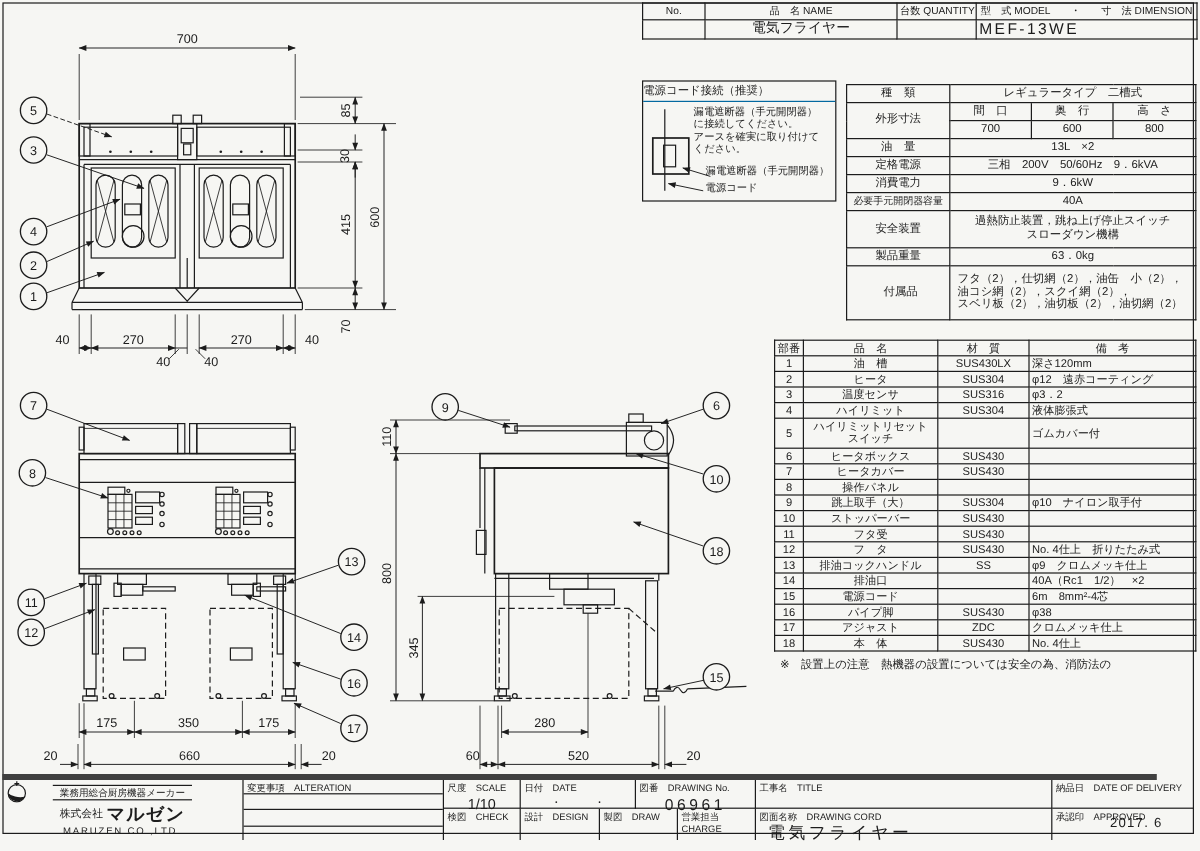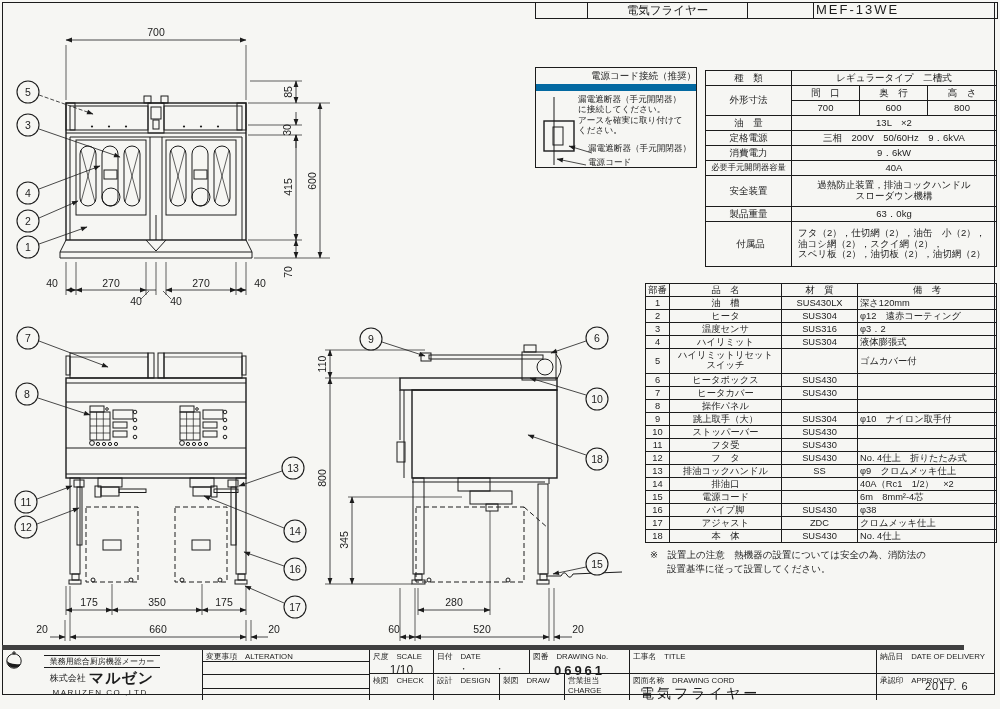--- a/index.html
+++ b/index.html
@@ -21,21 +21,21 @@
   td,th{border:1px solid #1c1c1c;font-size:9.5px;font-weight:normal;padding:0 2px;
         text-align:center;line-height:1.15;overflow:hidden;white-space:nowrap;}
   .pre{white-space:pre-line;}
   .left{text-align:left;}
   .toptbl{left:535px;top:2px;width:462px;}
   .toptbl td{height:13px;font-size:8.5px;}
   .toptbl .val{height:14px;font-size:11.5px;}
   .toptbl .model{letter-spacing:2px;font-size:13px;}
   .pbox{position:absolute;left:535px;top:67px;width:162px;height:101px;
         border:1px solid #1c1c1c;box-sizing:border-box;}
-  .pbox .ttl{border-bottom:7px solid #0369a1;text-align:right;font-size:9.5px;
+  .pbox .ttl{border-bottom:1px solid #0369a1;text-align:left;font-size:9.5px;
              height:16px;line-height:16px;}
   .pbox .body{position:relative;height:83px;}
   .pbox .instr{position:absolute;left:42px;top:3px;font-size:8.6px;line-height:1.22;}
   .pbox .lab1{position:absolute;left:52px;top:52px;font-size:8.6px;}
   .pbox .lab2{position:absolute;left:52px;top:66px;font-size:8.6px;}
   .spectbl{left:705px;top:70px;width:291px;}
   .spectbl td{height:14px;}
   .spectbl .two{height:30px;white-space:normal;}
   .spectbl .acc{height:44px;white-space:normal;text-align:left;padding-left:6px;}
   .partstbl{left:645px;top:283px;width:351px;}
@@ -355,20 +355,26 @@
   </svg>
 
   <table class="toptbl">
     <colgroup>
         <col style="width:52px">
         <col style="width:160px">
         <col style="width:66px">
         <col style="width:184px">
       </colgroup>
     <tbody>
+        <tr>
+      <td>No.</td>
+      <td>品　名 NAME</td>
+      <td>台数 QUANTITY</td>
+      <td>型　式 MODEL　　・　　寸　法 DIMENSION</td>
+    </tr>
     <tr>
       <td class="val"></td>
       <td class="val">電気フライヤー</td>
       <td class="val"></td>
       <td class="val model left">MEF-13WE</td>
     </tr>
   </tbody>
     </table>
 
   <div class="pbox">
@@ -425,21 +431,21 @@
           <td>消費電力</td>
         <td colspan="3">9．6kW</td>
         </tr>
     <tr>
           <td style="font-size:8.3px">必要手元開閉器容量</td>
         <td colspan="3">40A</td>
         </tr>
     <tr>
           <td class="two">安全装置</td>
         <td class="two" colspan="3">
-          <div>過熱防止装置，排油コックハンドル</div>
+          <div>過熱防止装置，跳ね上げ停止スイッチ</div>
           <div>スローダウン機構</div>
         </td>
         </tr>
     <tr>
           <td>製品重量</td>
         <td colspan="3">63．0kg</td>
         </tr>
     <tr>
           <td class="acc" style="text-align:center">付属品</td>
         <td class="acc" colspan="3">
@@ -572,21 +578,20 @@
           <td>18</td>
           <td>本　体</td>
           <td>SUS430</td>
           <td class="left">No. 4仕上</td>
         </tr>
   </tbody>
     </table>
 
   <div class="notes">
     <div>※　設置上の注意　熱機器の設置については安全の為、消防法の</div>
-    <div class="ind">設置基準に従って設置してください。</div>
   </div>
 
   <div class="footer">
     <div class="fc br logo-cell" style="left:0;top:0;width:201px;height:50px;">
       <div class="tagline">業務用総合厨房機器メーカー</div>
       <div class="corow">
         <svg width="24" height="19" viewBox="0 0 24 19">
           <circle class="lw" cx="12" cy="11" r="7.2"></circle>
           <path class="fillb" d="M5,11 a7.2,7.2 0 0 0 13.5,3 a11,5.5 0 0 1 -13.5,-3 z"></path>
           <path class="lw" d="M12,1 V5 M10,3 H14"></path>
@@ -604,21 +609,21 @@
     <div class="fc br bb" style="left:368px;top:0;width:64px;height:24px;">
       <div class="flbl">尺度　SCALE</div>
       <div class="fval" style="font-size:12px;">1/10</div>
     </div>
     <div class="fc br bb" style="left:432px;top:0;width:96px;height:24px;">
       <div class="flbl">日付　DATE</div>
       <div class="fval" style="font-size:9px;">・　　　・</div>
     </div>
     <div class="fc br bb" style="left:528px;top:0;width:100px;height:24px;">
       <div class="flbl">図番　DRAWING No.</div>
-      <div class="fval" style="font-size:13px;letter-spacing:3px;font-weight:bold;">06961</div>
+      <div class="fval" style="font-size:13px;letter-spacing:3px;">06961</div>
     </div>
     <div class="fc br" style="left:368px;top:24px;width:64px;height:26px;">
       <div class="flbl">検図　CHECK</div>
     </div>
     <div class="fc br" style="left:432px;top:24px;width:66px;height:26px;">
       <div class="flbl">設計　DESIGN</div>
     </div>
     <div class="fc br" style="left:498px;top:24px;width:65px;height:26px;">
       <div class="flbl">製図　DRAW</div>
     </div>

